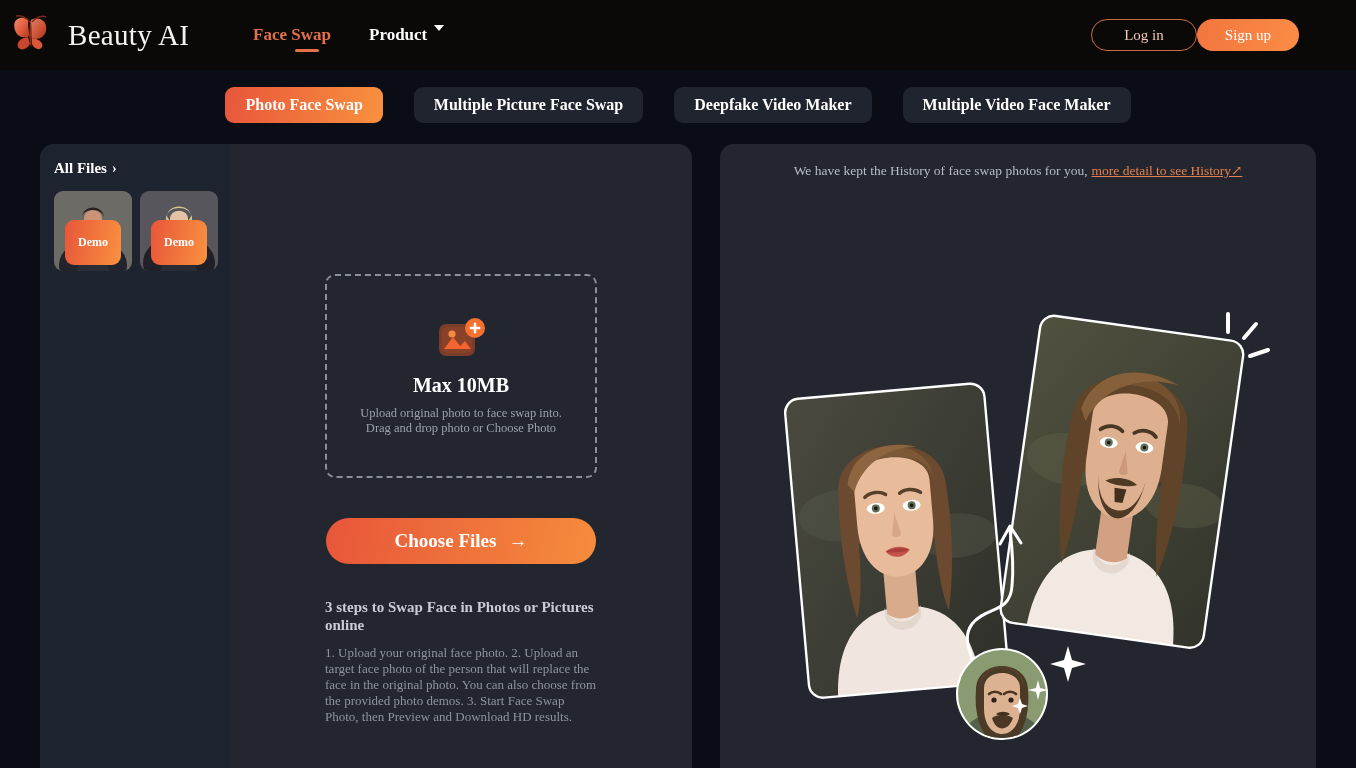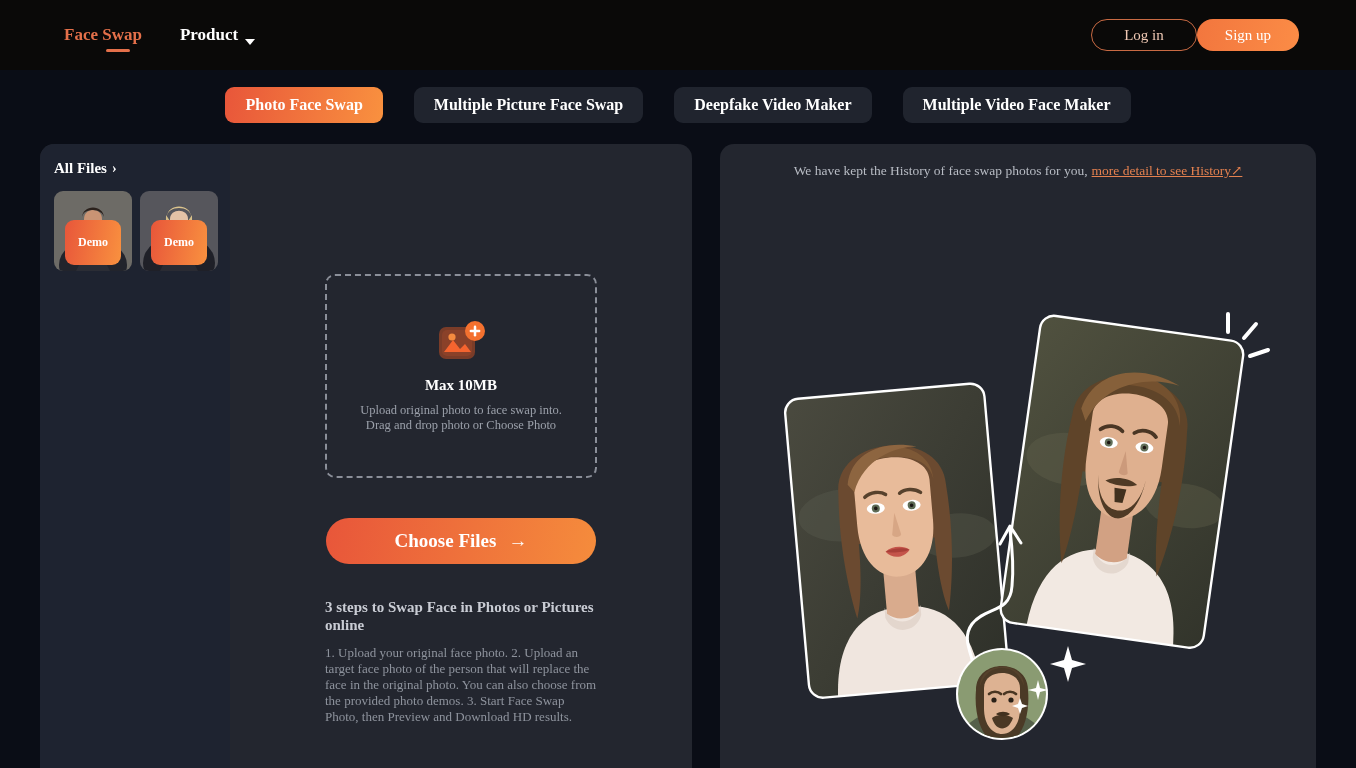--- a/index.html
+++ b/index.html
@@ -27,21 +27,21 @@
   .brand {
     color: #f4f2ef; font-size: 29px; letter-spacing: .3px;
     margin-left: 12px; white-space: nowrap;
   }
   .nav { display: flex; align-items: center; margin-left: 64px; gap: 38px; }
   .nav-item {
     position: relative; font-size: 17px; font-weight: bold;
     white-space: nowrap; cursor: pointer;
   }
   .nav-item.active { color: #e4704a; }
-  .nav-item.plain { color: #ffffff; display: flex; align-items: flex-end; gap: 7px; }
+  .nav-item.plain { color: #ffffff; display: flex; align-items: flex-start; gap: 7px; }
   .nav-underline {
     position: absolute; left: 42px; bottom: -7px;
     width: 24px; height: 3px; background: #e4704a; border-radius: 2px;
   }
   .caret {
     width: 0; height: 0; display: inline-block;
     border-left: 5px solid transparent; border-right: 5px solid transparent;
     border-top: 6px solid #ffffff;
   }
   .auth { margin-left: auto; display: flex; align-items: center; margin-right: 57px; }
@@ -121,21 +121,21 @@
     padding-top: 130px;
     display: flex; flex-direction: column; align-items: center;
   }
   .dropzone {
     width: 272px; height: 204px;
     border: 2px dashed #8b8f99; border-radius: 10px;
     display: flex; flex-direction: column; align-items: center; justify-content: center;
   }
   .up-icon { width: 52px; height: 48px; display: block; }
   .max-size {
-    color: #ffffff; font-size: 15px; font-weight: bold;
+    color: #ffffff; font-size: 20px; font-weight: bold;
     margin-top: 10px;
   }
   .dz-hint {
     color: #9ba0aa; font-size: 12.5px; line-height: 15px;
     text-align: center; margin-top: 9px;
   }
   .choose-btn {
     width: 270px; height: 46px; margin-top: 40px;
     border: none; border-radius: 23px;
     background: linear-gradient(100deg, #e8563a 0%, #f58c3c 100%);
@@ -170,20 +170,39 @@
     color: #e4814f; text-decoration: underline; cursor: pointer;
     margin-left: 4px;
   }
   .hero { position: absolute; left: 0; top: 150px; width: 596px; height: 490px; }
   .hero svg { display: block; width: 596px; height: 490px; }
 </style>
 </head>
 <body>
 
 <div class="header">
+  <div class="logo-wrap">
+    <svg class="butterfly" viewBox="0 0 48 44">
+      <defs>
+        <linearGradient id="bfg" x1="0" y1="0" x2="1" y2="1">
+          <stop offset="0%" stop-color="#f08c72"></stop>
+          <stop offset="55%" stop-color="#e05a3a"></stop>
+          <stop offset="100%" stop-color="#a83520"></stop>
+        </linearGradient>
+      </defs>
+      <path d="M20 6 C10 2, 4 8, 7 17 C9 24, 16 26, 22 23 C20 17, 20 11, 20 6 Z" fill="url(#bfg)"></path>
+      <path d="M23 7 C31 3, 40 8, 38 18 C36 26, 27 28, 23 24 Z" fill="url(#bfg)" opacity="0.92"></path>
+      <path d="M20 24 C13 25, 8 29, 10 34 C12 38, 19 37, 22 31 Z" fill="#c9452c"></path>
+      <path d="M24 25 C31 26, 36 30, 34 34 C32 38, 26 36, 24 31 Z" fill="#d8563a"></path>
+      <path d="M22 8 C21 18, 21 28, 23 35 C24 28, 24 18, 23 8 Z" fill="#8e2d1a"></path>
+      <path d="M22 9 C18 4, 12 2, 8 3" stroke="#7a2a18" stroke-width="1.4" fill="none"></path>
+      <path d="M24 9 C28 4, 34 2, 38 4" stroke="#7a2a18" stroke-width="1.4" fill="none"></path>
+    </svg>
+    <div class="brand">Beauty AI</div>
+  </div>
 
   <div class="nav">
     <div class="nav-item active">
       <span>Face Swap</span>
       <span class="nav-underline"></span>
     </div>
     <div class="nav-item plain">
       <span>Product</span>
       <span class="caret"></span>
     </div>

